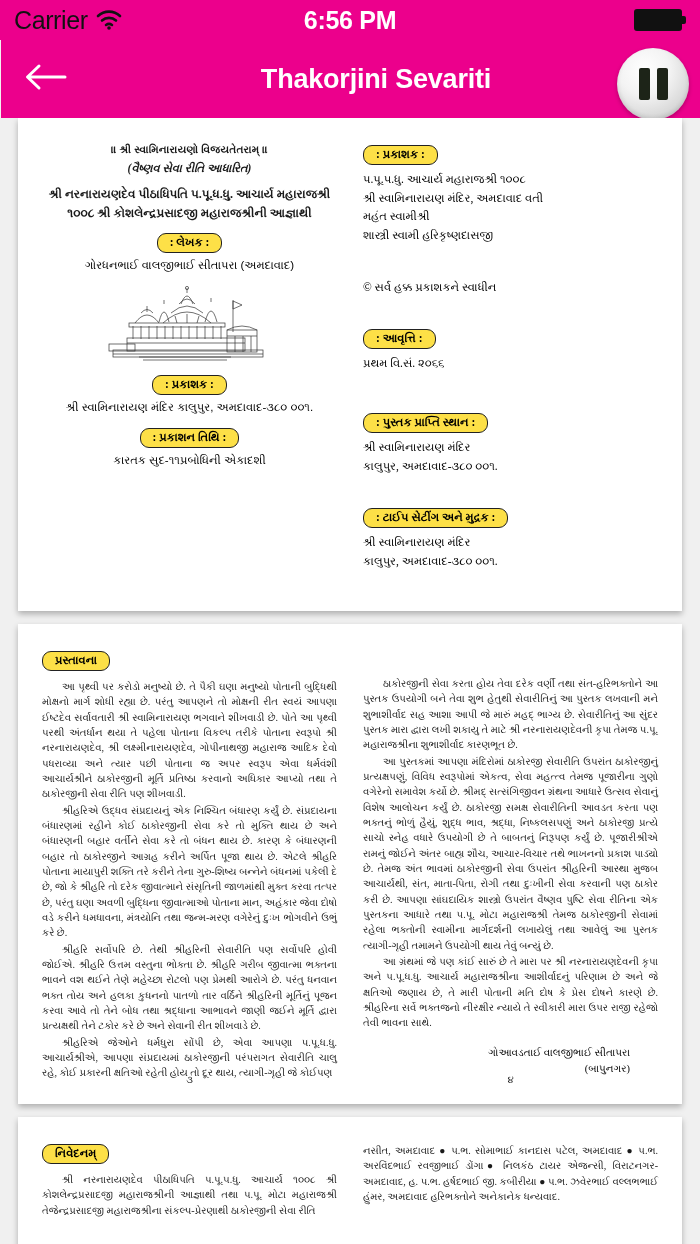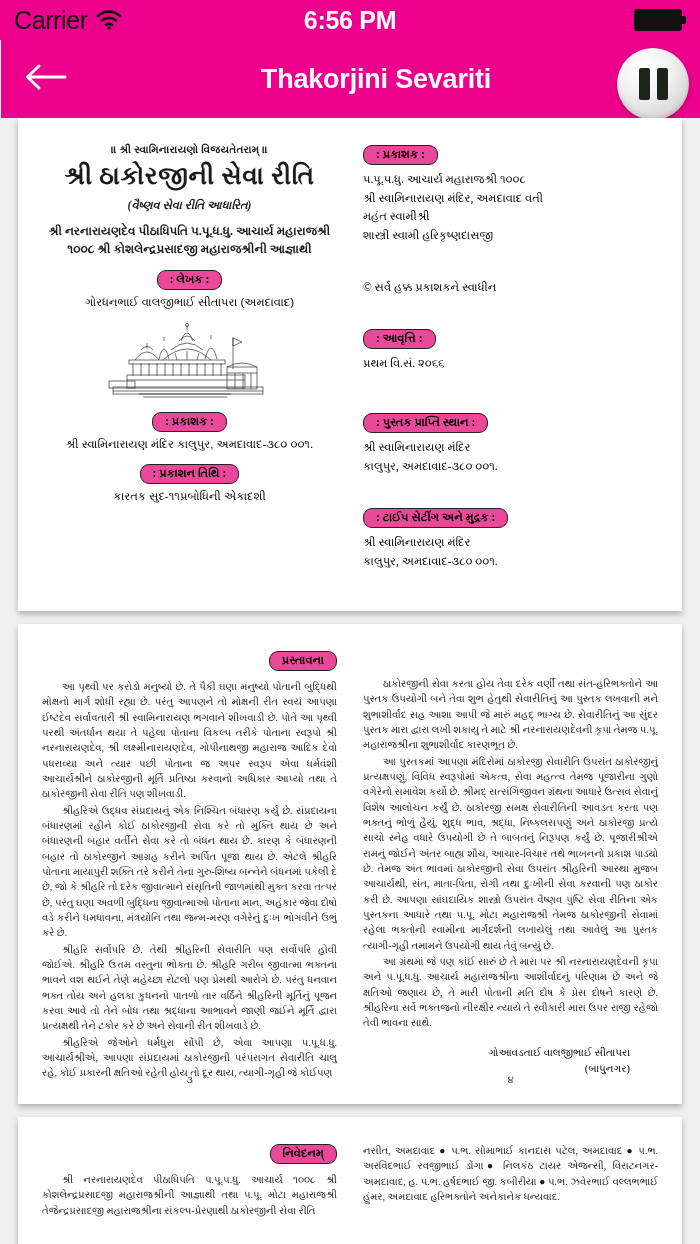--- a/index.html
+++ b/index.html
@@ -108,21 +108,21 @@
   .authority {
     text-align: center; font-size: 12px; font-weight: bold;
     line-height: 1.55; margin-bottom: 10px;
   }
   .boxed-label {
     display: inline-block;
     border: 1px solid #222; border-radius: 9px;
     padding: 2px 12px 3px 12px;
     font-size: 11.5px; font-weight: bold;
     font-family: "Liberation Serif", serif;
-    background: #ec4899;
+    background: #fde047;
   }
   .label-row { text-align: center; margin-top: 10px; }
   .under-label {
     text-align: center; font-size: 11.5px; line-height: 1.5; margin-top: 4px;
     font-family: Liberation Sans, sans-serif;
   }
 
   .temple-art {
     display: block; margin: 12px auto 4px auto;
   }
@@ -133,21 +133,21 @@
     font-family: "Liberation Serif", serif;
   }
   .copyright {
     font-size: 11.5px; margin-top: 36px;
     font-family: "Liberation Serif", serif;
   }
   .spacer-lg { height: 34px; }
   .spacer-md { height: 26px; }
 
   
-  .section-heading { text-align: right; margin-bottom: 8px; }
+  .section-heading { text-align: left; margin-bottom: 8px; }
   .body-text {
     font-family: "Liberation Serif", serif;
     font-size: 10.1px; line-height: 1.52;
     text-align: justify; text-justify: inter-word;
     color: #1a1a1a;
   }
   .body-text p { text-indent: 20px; margin-bottom: 1px; }
   .body-text p.noindent { text-indent: 0; }
   .signature {
     font-family: "Liberation Serif", serif;
@@ -200,21 +200,20 @@
     <span class="pause-bar"></span>
   </div>
 </div>
 
 <div class="reader-scroll">
 
   <div class="page page-1">
     <div class="cols">
       <div class="col">
         <div class="guj title-invocation">॥ શ્રી સ્વામિનારાયણો વિજયતેતરામ્ ॥</div>
-        <div class="guj main-title">શ્રી ઠાકોરજીની સેવા રીતિ</div>
         <div class="guj subtitle">(વૈષ્ણવ સેવા રીતિ આધારિત)</div>
         <div class="guj authority">શ્રી નરનારાયણદેવ પીઠાધિપતિ પ.પૂ.ધ.ધુ. આચાર્ય મહારાજશ્રી ૧૦૦૮ શ્રી કોશલેન્દ્રપ્રસાદજી મહારાજશ્રીની આજ્ઞાથી</div>
 
         <div class="label-row">
           <span class="boxed-label">: લેખક :</span>
         </div>
         <div class="under-label">ગોરધનભાઈ વાલજીભાઈ સીતાપરા (અમદાવાદ)</div>
 
         <svg class="temple-art" width="170" height="78" viewBox="0 0 170 78">
           <g stroke="#333" stroke-width="0.7" fill="none">

